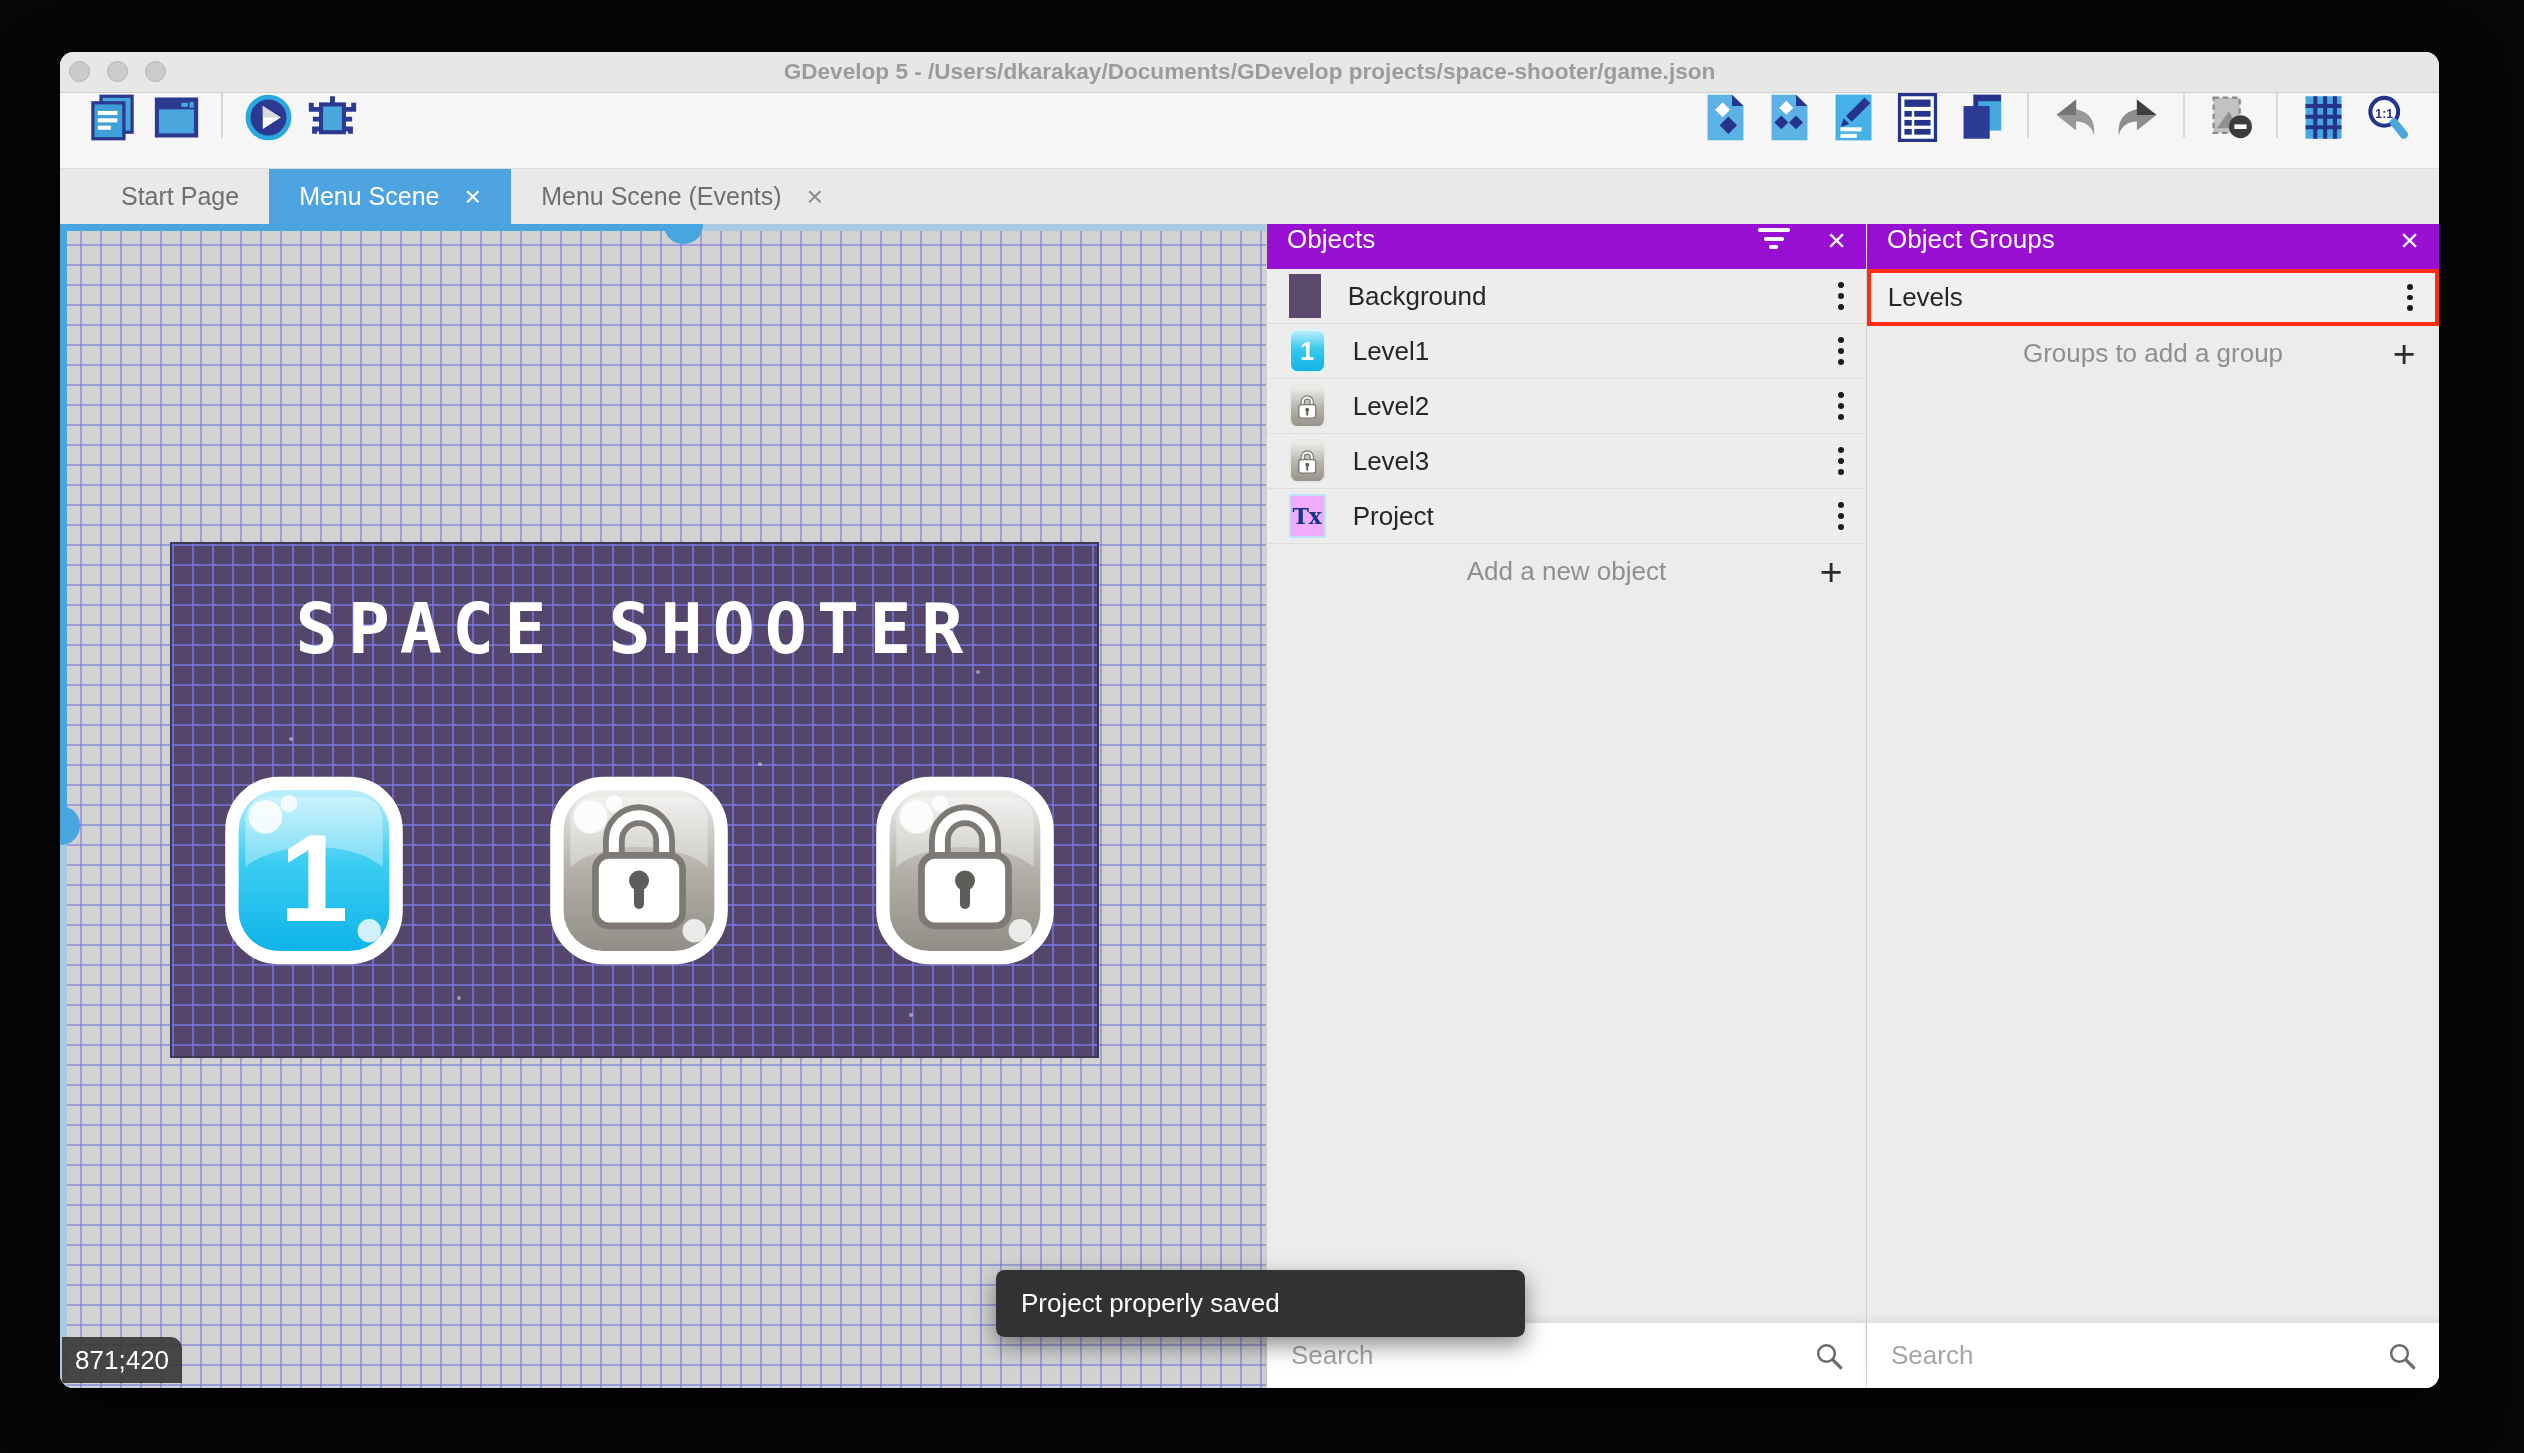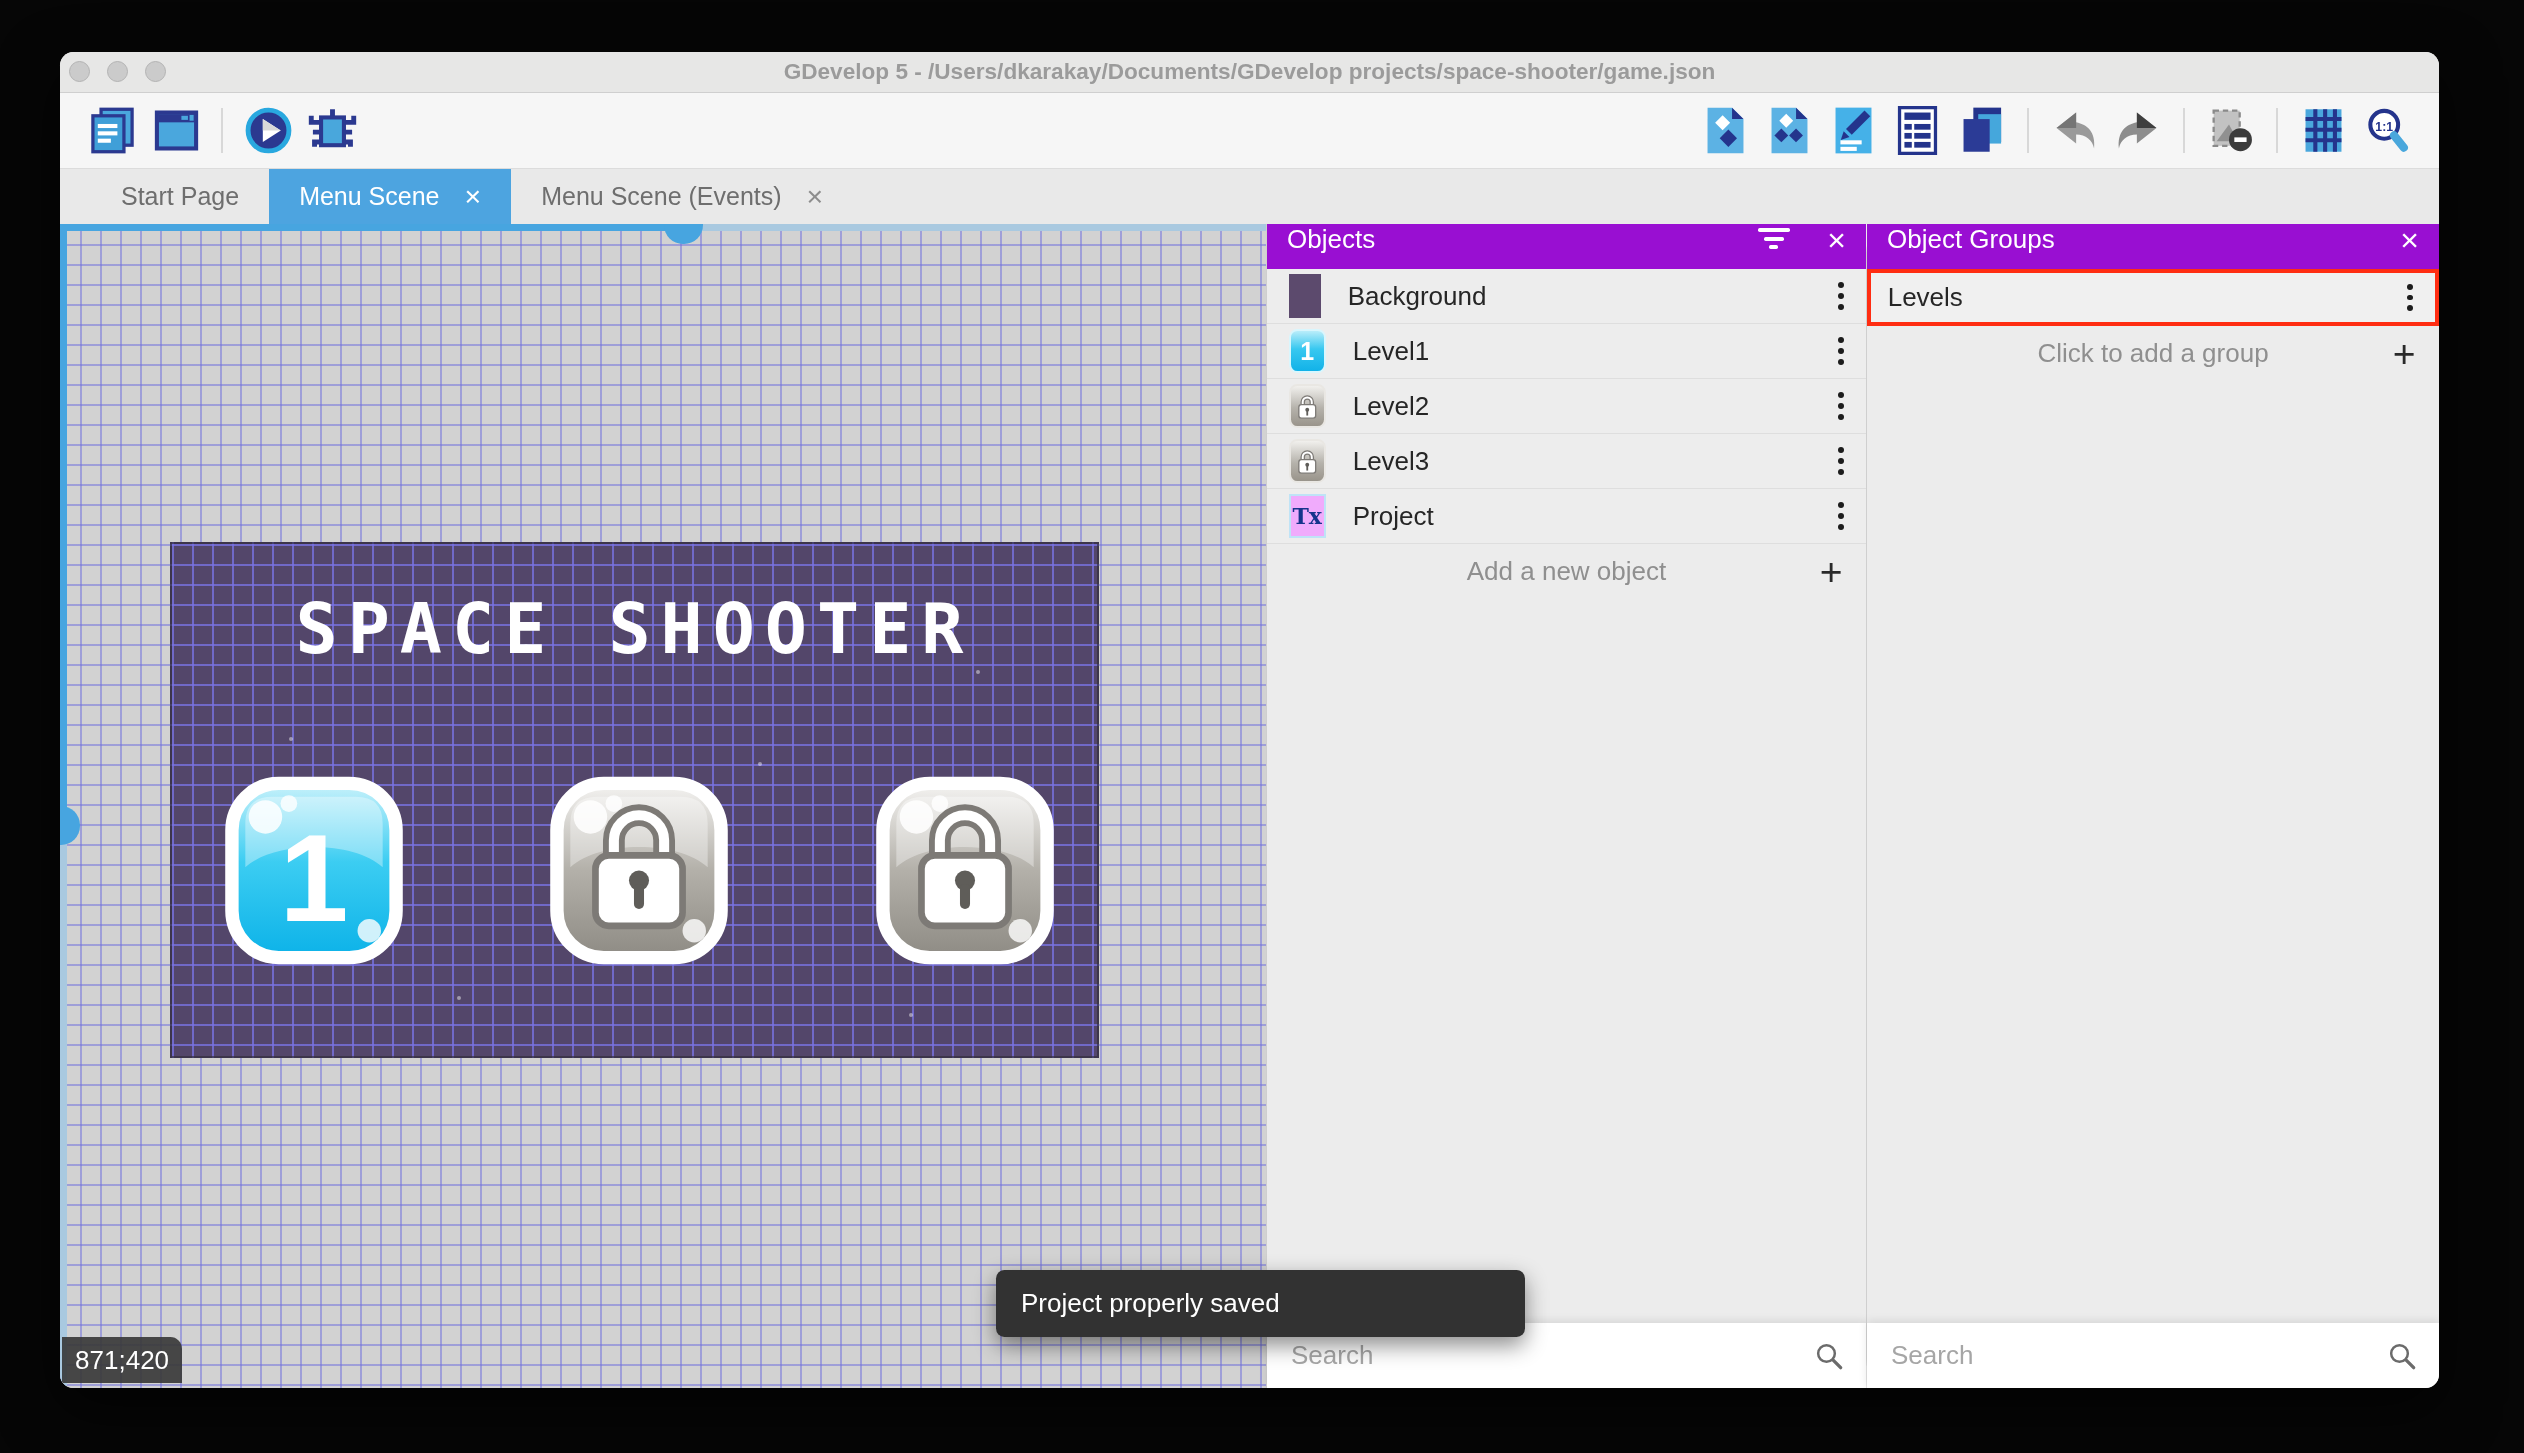--- a/index.html
+++ b/index.html
@@ -13,21 +13,21 @@
     border-radius:13.4px;overflow:hidden;background:#ececec;
     box-shadow:0 20px 59px rgba(0,0,0,.65);
     display:flex;flex-direction:column;
   }
   
   .titlebar{height:40px;background:#e7e7e6;border-bottom:0.8px solid #cfcfcf;position:relative;flex:none;}
   .traffic{position:absolute;left:9.2px;top:9.2px;display:flex;gap:16.7px;}
   .light{width:21px;height:21px;border-radius:50%;background:#cbcbcb;border:0.8px solid #b3b3b3;box-sizing:border-box;}
   .title-text{text-align:center;line-height:40px;font-size:22.6px;font-weight:bold;color:#9b9b9b;white-space:nowrap;}
   
-  .toolbar{height:75px;background:#f6f6f6;display:flex;align-items:center;padding:0 20px;flex:none;}
+  .toolbar{height:75px;background:#f6f6f6;display:flex;padding:0 20px;flex:none;}
   .ticon{width:49px;height:49px;flex:none;margin:0 7.5px;display:block;}
   .ticon svg{width:100%;height:100%;display:block;}
   .tsep{width:1.7px;height:45px;background:#d8d8d8;margin:0 13.4px;flex:none;}
   .tspacer{flex:1;}
   
   .tabbar{height:55px;background:#e9e9e9;display:flex;flex:none;border-top:0.8px solid #dcdcdc;padding-left:31px;}
   .tab{display:flex;align-items:center;gap:25px;padding:0 30px;font-size:25px;color:#6e6e6e;cursor:default;}
   .tab.active{background:#4da4e0;color:#fff;}
   .tab .close{font-size:28.5px;color:#8d8d8d;line-height:1;}
   .tab.active .close{color:#fff;}
@@ -464,21 +464,21 @@
       <div class="rows">
         <div class="row-highlight">
           <span class="obj-label">Levels</span>
           <span class="kebab">
               <i></i>
               <i></i>
               <i></i>
             </span>
         </div>
         <div class="add-row">
-          <span class="add-label">Click to add a group</span>
+          <span class="add-label">Groups to add a group</span>
           <span class="plus">+</span>
         </div>
       </div>
       <div class="search-bar">
         <input class="search-input" type="text" placeholder="Search" style="">
         <span class="search-mag">
           <svg viewBox="0 0 36 36">
               <circle cx="15" cy="15" r="10" fill="none" stroke="#6b6b6b" stroke-width="3"></circle>
               <line x1="23" y1="23" x2="32" y2="32" stroke="#6b6b6b" stroke-width="4" stroke-linecap="round"></line>
             </svg>

